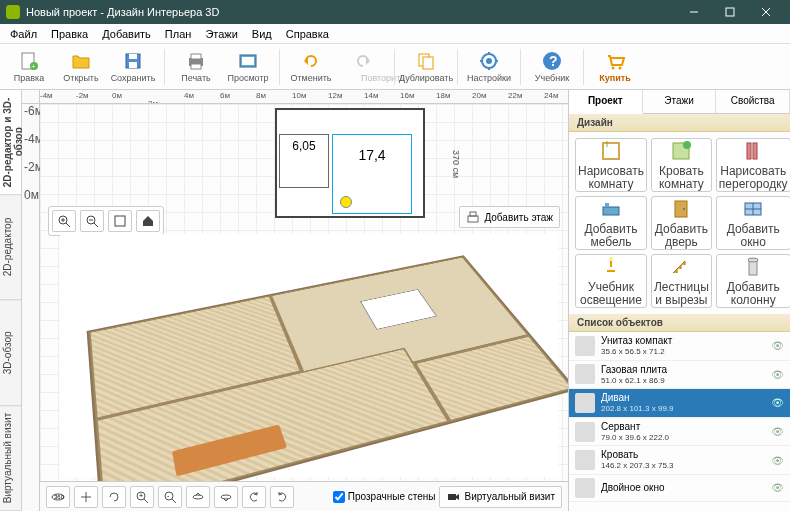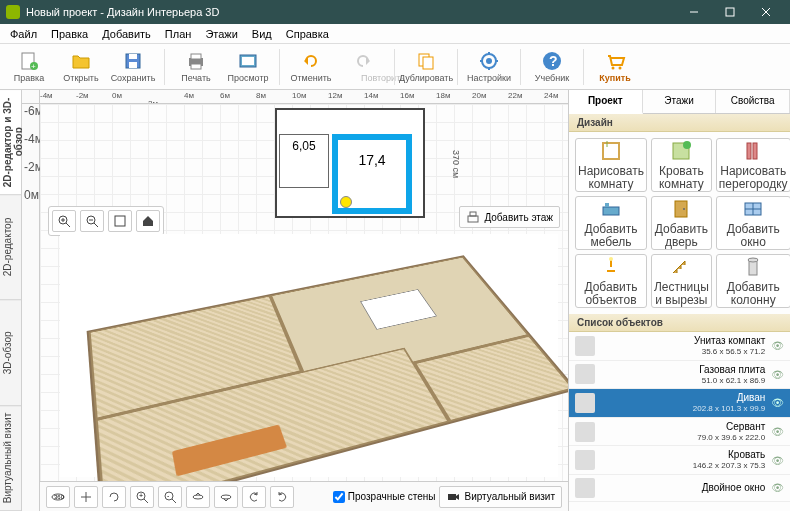--- a/index.html
+++ b/index.html
@@ -27,21 +27,21 @@
   .corner { width: 18px; border-right: 1px solid #ccc; background: #fafafa; }
   .hruler { flex: 1; font-size: 8px; color: #555; position: relative; background: #fafafa; overflow: hidden; }
   .hruler span { position: absolute; top: 1px; }
   .canvrow { flex: 1; display: flex; overflow: hidden; }
   .vruler { width: 18px; border-right: 1px solid #ccc; font-size: 12px; color: #555; background: #fafafa; position: relative; }
   .vruler span { position: absolute; left: 2px; }
   .canvas { flex: 1; position: relative; background: #fdfdfd; overflow: hidden; }
   .grid2d { position: absolute; inset: 0; background-image: linear-gradient(#eee 1px, transparent 1px), linear-gradient(90deg, #eee 1px, transparent 1px); background-size: 18px 18px; }
   .plan2d { position: absolute; left: 235px; top: 4px; width: 150px; height: 110px; border: 2px solid #444; background: #fff; }
   .plan2d .r1 { position: absolute; left: 2px; top: 24px; width: 50px; height: 54px; border: 1px solid #666; text-align: center; font-size: 12px; padding-top: 4px; }
-  .plan2d .r2 { position: absolute; left: 55px; top: 24px; width: 80px; height: 80px; border: 6px solid #0ea5e9; text-align: center; font-size: 14px; padding-top: 12px; }
+  .plan2d .r2 { position: absolute; left: 55px; top: 24px; width: 80px; height: 80px; border: 1px solid #0ea5e9; text-align: center; font-size: 14px; padding-top: 12px; }
   .plan2d .dim { position: absolute; right: -38px; top: 40px; font-size: 9px; color: #555; writing-mode: vertical-rl; }
   .dot { position: absolute; left: 300px; top: 92px; width: 12px; height: 12px; background: #ffe600; border-radius: 50%; border: 1px solid #888; }
   .ctrlbar { position: absolute; left: 8px; top: 102px; display: flex; gap: 4px; background: #fff; border: 1px solid #ccc; padding: 3px; border-radius: 3px; }
   .ctrlbar2 { position: absolute; right: 8px; top: 102px; display: flex; gap: 12px; }
   .cbtn { width: 24px; height: 22px; border: 1px solid #ccc; background: #fff; display: flex; align-items: center; justify-content: center; cursor: pointer; border-radius: 2px; }
   .cbtn2 { height: 22px; border: 1px solid #ccc; background: #fdfdfd; display: flex; align-items: center; padding: 0 6px; cursor: pointer; border-radius: 2px; font-size: 10px; gap: 4px; }
   .view3d { position: absolute; left: 20px; top: 130px; right: 10px; bottom: 34px; background: #fff; }
   .floor3d { position: absolute; left: 40px; top: 10px; width: 440px; height: 230px; background: linear-gradient(160deg, #e8dcc0 0%, #d4c8a8 100%); transform: perspective(600px) rotateX(45deg) rotateZ(-18deg); transform-origin: center; border: 2px solid #8b7355; }
   .floor3d .rm { position: absolute; border: 2px solid #a08860; background: repeating-linear-gradient(45deg, #e8d8b8, #e8d8b8 3px, #d8c8a0 3px, #d8c8a0 6px); }
   .floor3d .rm1 { left: 0; top: 0; width: 45%; height: 55%; }
@@ -57,21 +57,21 @@
   .rightpanel { width: 222px; border-left: 1px solid #ccc; background: #fdfdfd; display: flex; flex-direction: column; }
   .rtabs { display: flex; height: 24px; border-bottom: 1px solid #ccc; }
   .rtab { flex: 1; text-align: center; padding: 5px 2px; font-size: 10px; cursor: pointer; border-right: 1px solid #ddd; }
   .rtab.active { background: #fff; border-bottom: 2px solid #fff; margin-bottom: -1px; font-weight: bold; }
   .section { background: linear-gradient(#f4ecd4, #ece0b8); padding: 3px 8px; font-size: 10px; font-weight: bold; color: #444; border-bottom: 1px solid #d8cc98; }
   .gridbtns { display: grid; grid-template-columns: repeat(3, 1fr); gap: 4px; padding: 6px; }
   .gbtn { border: 1px solid #ccc; background: #fff; border-radius: 3px; height: 54px; display: flex; flex-direction: column; align-items: center; justify-content: center; cursor: pointer; padding: 2px; }
   .gbtn .gic { width: 24px; height: 24px; display: flex; align-items: center; justify-content: center; }
   .gbtn .glbl { font-size: 12px; text-align: center; color: #444; line-height: 1.1; margin-top: 2px; }
   .objlist { flex: 1; overflow: hidden; }
-  .obj { display: flex; align-items: center; padding: 3px 6px; gap: 6px; border-bottom: 1px solid #eee; cursor: pointer; text-align: right; }
+  .obj { display: flex; align-items: center; padding: 3px 6px; gap: 6px; border-bottom: 1px solid #eee; cursor: pointer; }
   .obj.sel { background: #2a7ab8; color: #fff; }
   .obj .oic { width: 20px; height: 20px; background: #ddd; border-radius: 2px; flex-shrink: 0; }
   .obj .otxt { flex: 1; line-height: 1.2; }
   .obj .oname { font-size: 10px; }
   .obj .odim { font-size: 8px; opacity: .8; }
   .obj .eye { font-size: 10px; color: #8a8; }
   .obj.sel .eye { color: #cfe; }
 </style>
 </head>
 <body>
@@ -448,21 +448,21 @@
           </div>
           <div class="glbl">Добавить окно</div>
         </div>
         <div class="gbtn">
           <div class="gic">
             <svg width="24" height="24" viewBox="0 0 24 24">
               <path d="M12 4 L12 12 M8 16 L16 16" stroke="#e90" stroke-width="2"></path>
               <circle cx="12" cy="4" r="2" fill="#fe8"></circle>
             </svg>
           </div>
-          <div class="glbl">Добавить объектов</div>
+          <div class="glbl">Учебник освещение</div>
         </div>
         <div class="gbtn">
           <div class="gic">
             <svg width="24" height="24" viewBox="0 0 24 24">
               <path d="M4 18 L8 14 L8 18 M8 14 L12 10 L12 14 M12 10 L16 6 L16 10" fill="#d4a850" stroke="#a70"></path>
             </svg>
           </div>
           <div class="glbl">Лестницы и вырезы</div>
         </div>
         <div class="gbtn">

